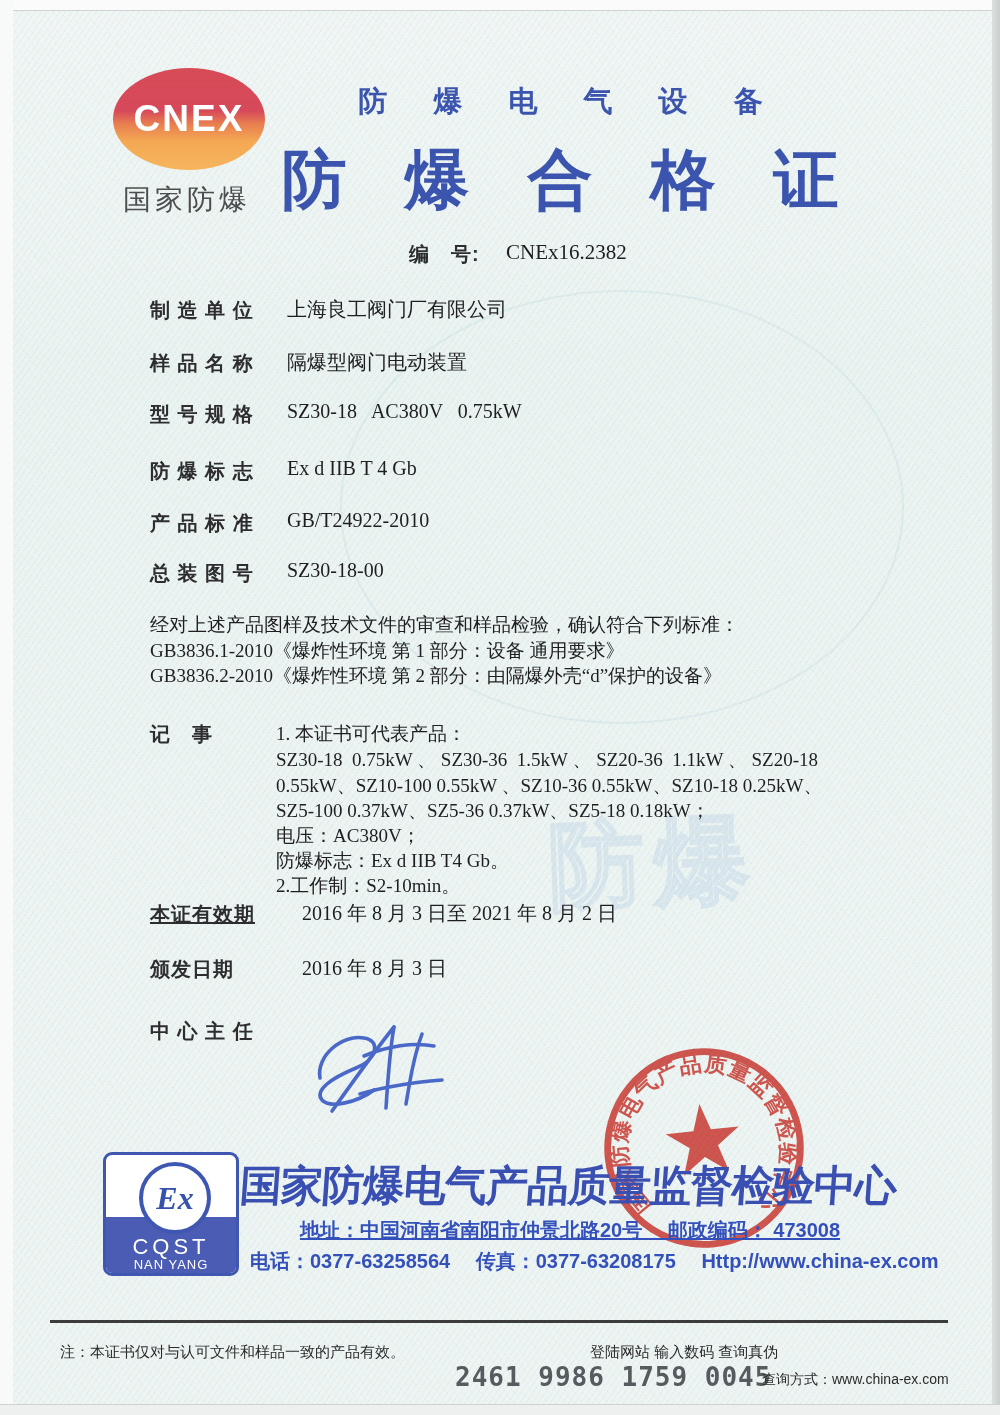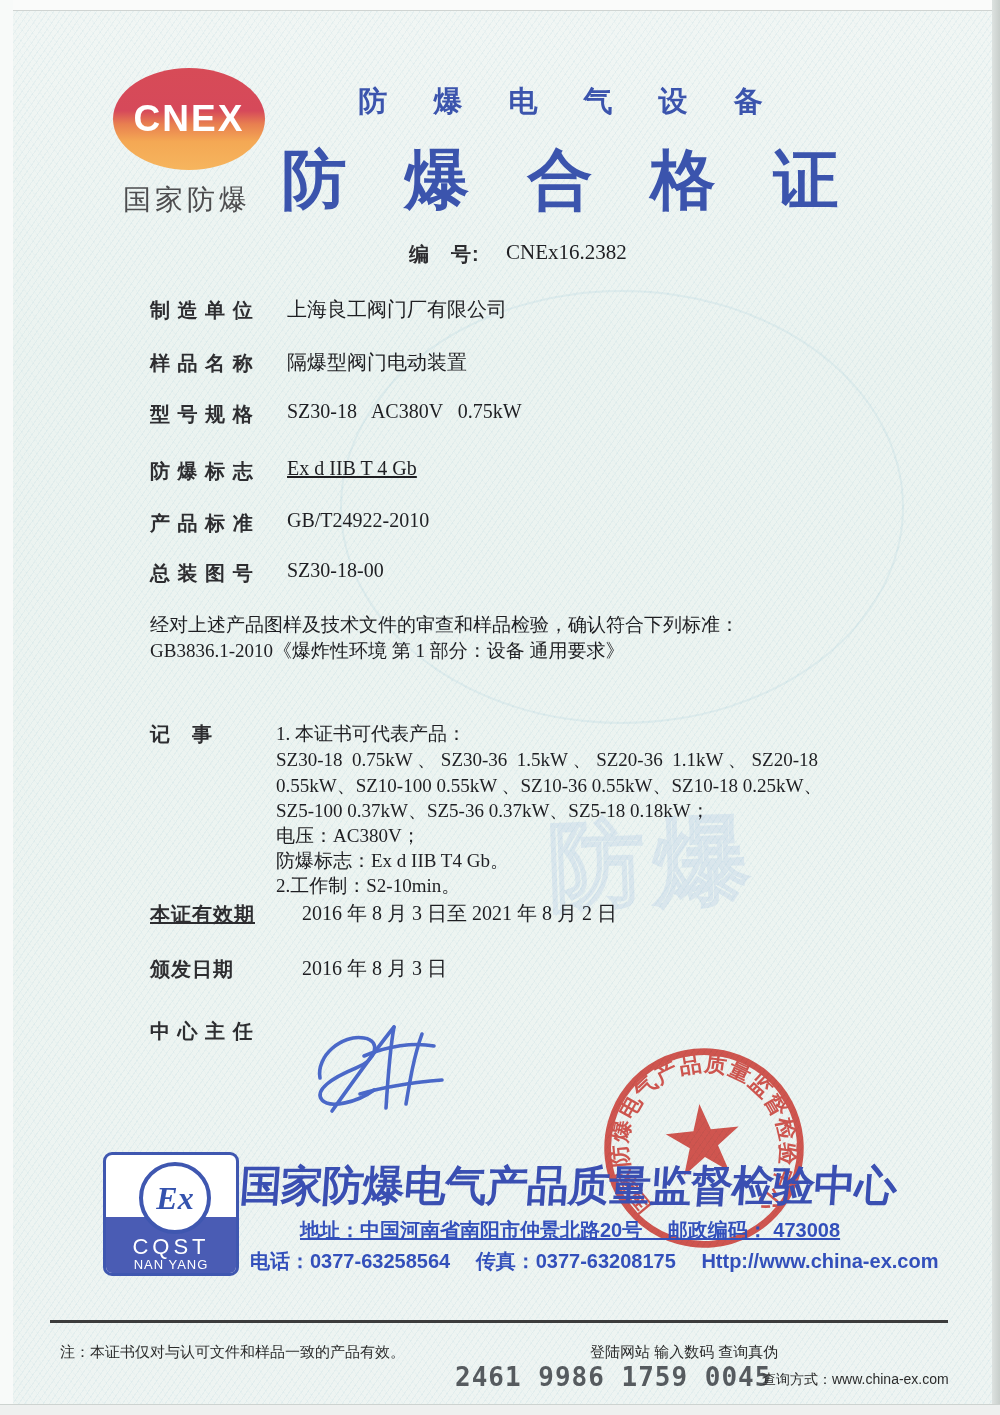--- a/index.html
+++ b/index.html
@@ -76,30 +76,31 @@
   <div class="abs lbl" style="left:150px;top:297px;">制 造 单 位</div>
   <div class="abs val" style="left:287px;top:296px;">上海良工阀门厂有限公司</div>
 
   <div class="abs lbl" style="left:150px;top:350px;">样 品 名 称</div>
   <div class="abs val" style="left:287px;top:349px;">隔爆型阀门电动装置</div>
 
   <div class="abs lbl" style="left:150px;top:401px;">型 号 规 格</div>
   <div class="abs val" style="left:287px;top:400px;">SZ30-18   AC380V   0.75kW</div>
 
   <div class="abs lbl" style="left:150px;top:458px;">防 爆 标 志</div>
-  <div class="abs val" style="left:287px;top:457px;text-decoration:underline;">Ex d IIB T 4 Gb</div>
+  <div class="abs val" style="left:287px;top:457px;">Ex d IIB T 4 Gb</div>
 
   <div class="abs lbl" style="left:150px;top:510px;">产 品 标 准</div>
   <div class="abs val" style="left:287px;top:509px;">GB/T24922-2010</div>
 
   <div class="abs lbl" style="left:150px;top:560px;">总 装 图 号</div>
   <div class="abs val" style="left:287px;top:559px;">SZ30-18-00</div>
 
   <div class="abs para" style="left:150px;top:612px;">经对上述产品图样及技术文件的审查和样品检验，确认符合下列标准：</div>
   <div class="abs para" style="left:150px;top:638px;">GB3836.1-2010《爆炸性环境 第 1 部分：设备 通用要求》</div>
+  <div class="abs para" style="left:150px;top:663px;">GB3836.2-2010《爆炸性环境 第 2 部分：由隔爆外壳“d”保护的设备》</div>
 
   <div class="abs lbl" style="left:150px;top:721px;">记　事</div>
   <div class="abs para" style="left:276px;top:721px;">1. 本证书可代表产品：</div>
   <div class="abs para" style="left:276px;top:747px;">SZ30-18  0.75kW 、 SZ30-36  1.5kW 、 SZ20-36  1.1kW 、 SZ20-18</div>
   <div class="abs para" style="left:276px;top:773px;">0.55kW、SZ10-100 0.55kW 、SZ10-36 0.55kW、SZ10-18 0.25kW、</div>
   <div class="abs para" style="left:276px;top:798px;">SZ5-100 0.37kW、SZ5-36 0.37kW、SZ5-18 0.18kW；</div>
   <div class="abs para" style="left:276px;top:823px;">电压：AC380V；</div>
   <div class="abs para" style="left:276px;top:848px;">防爆标志：Ex d IIB T4 Gb。</div>
   <div class="abs para" style="left:276px;top:873px;">2.工作制：S2-10min。</div>
 

